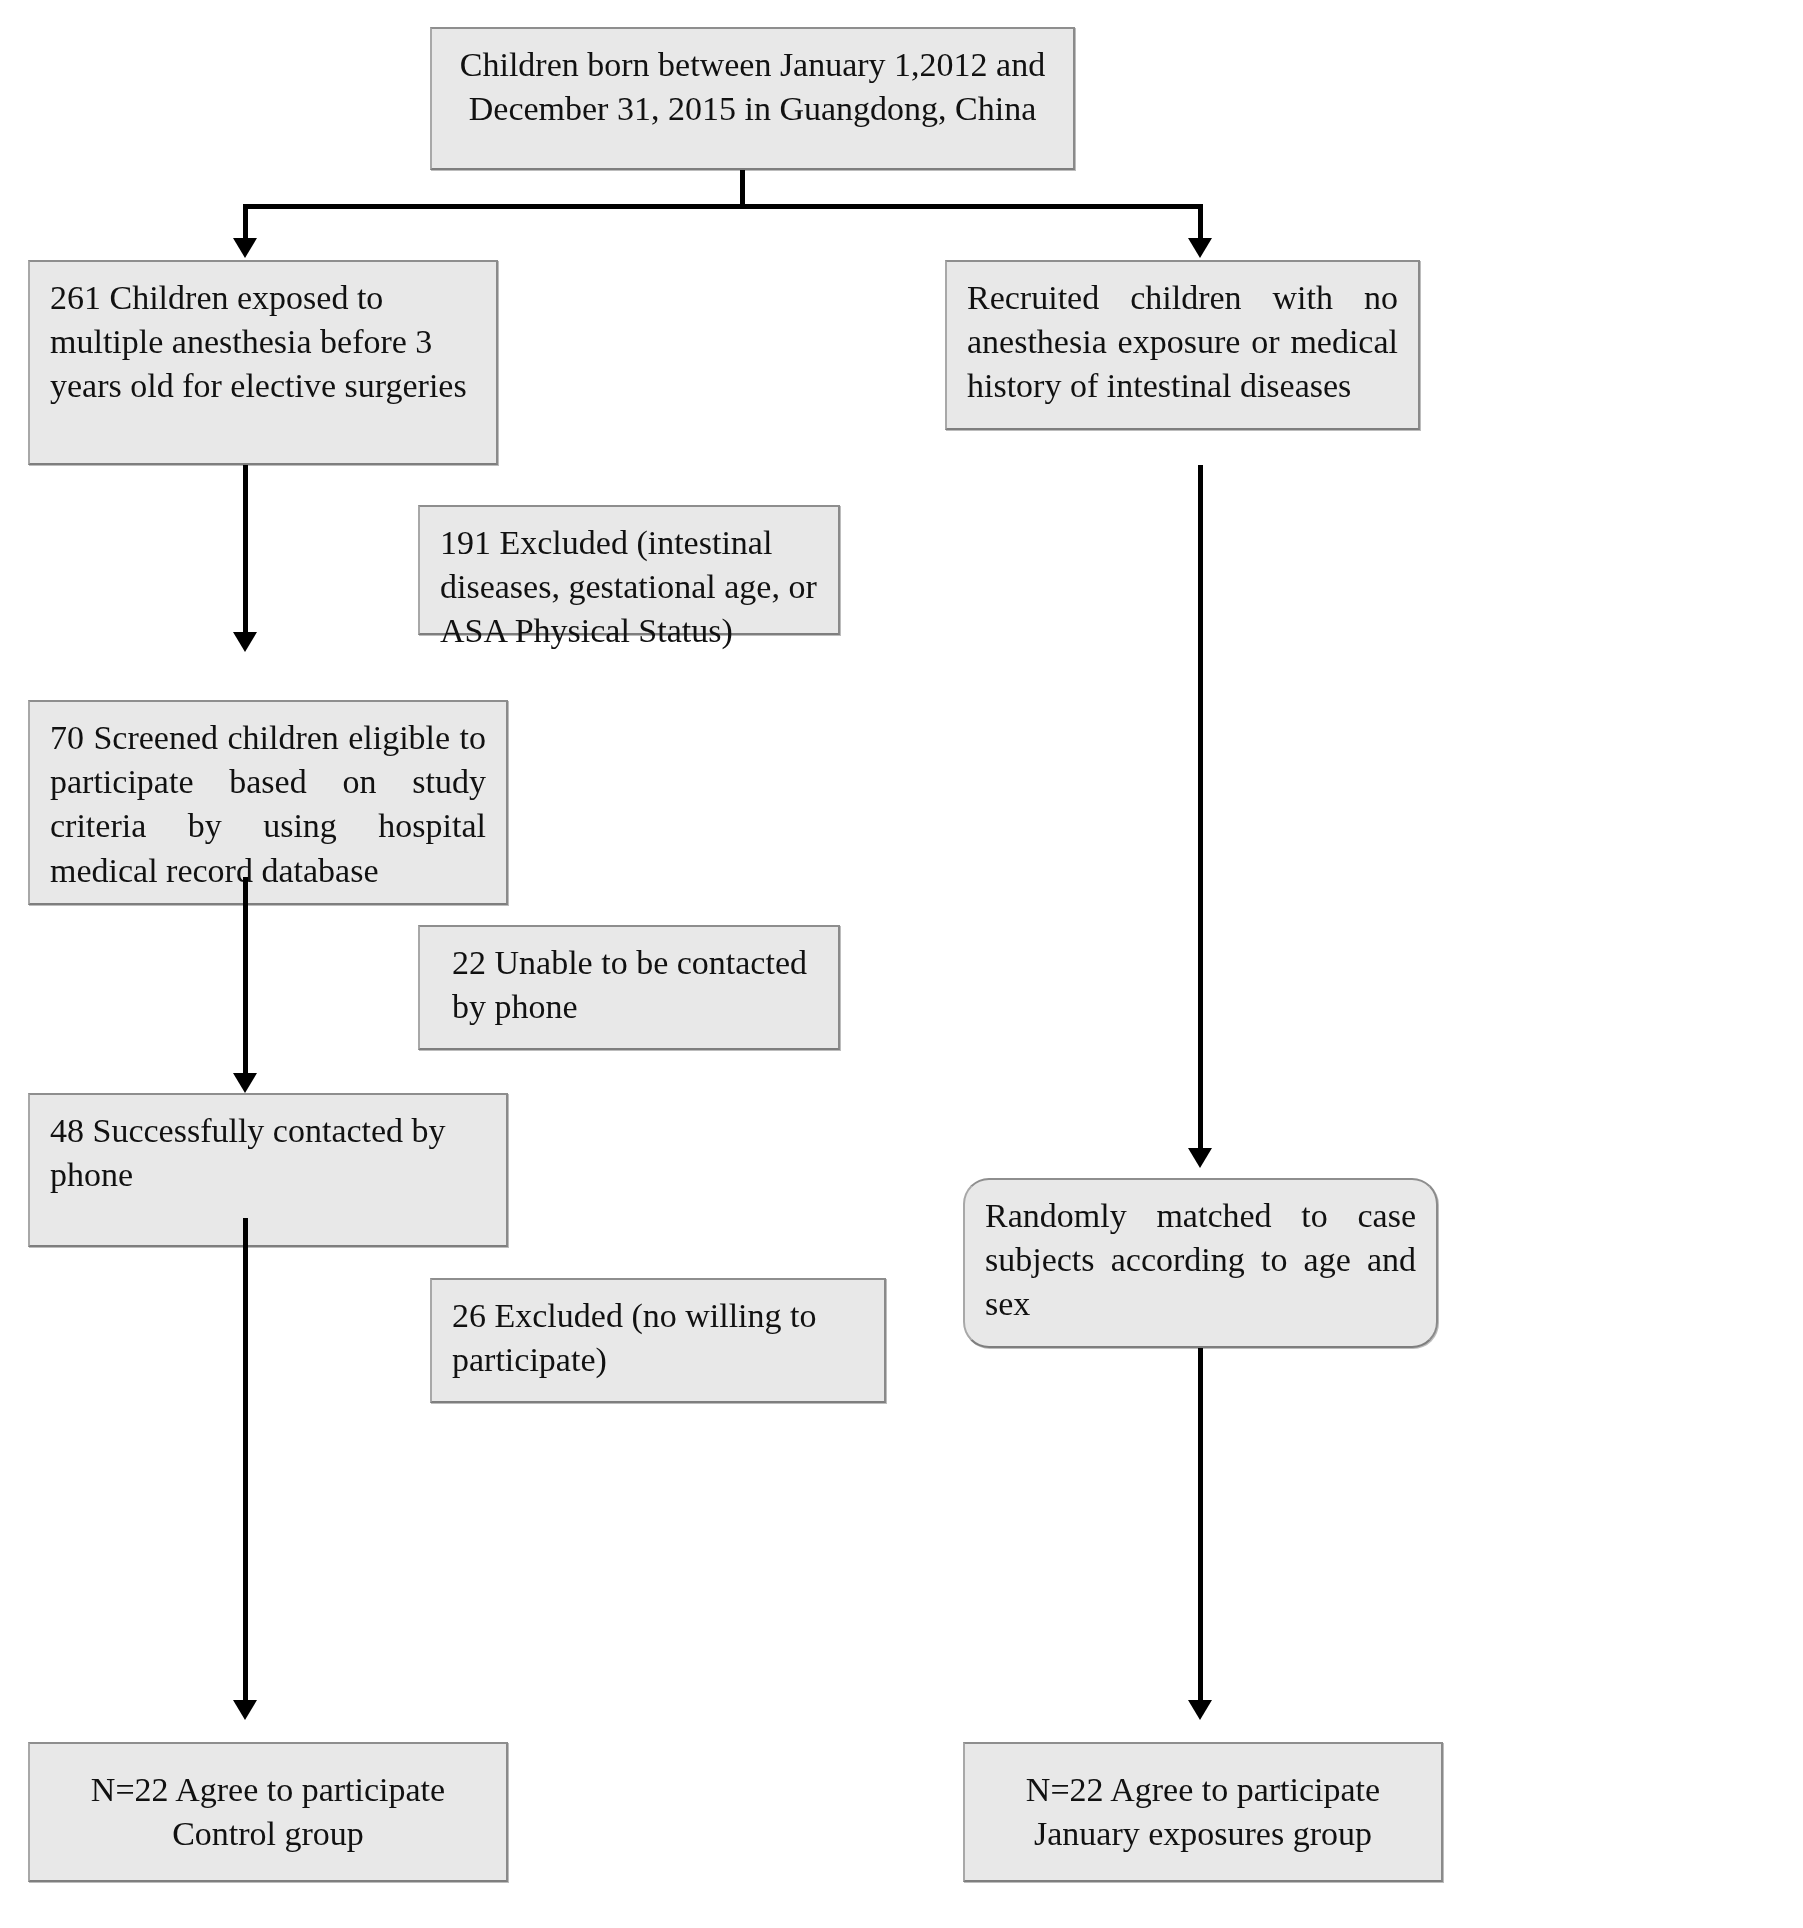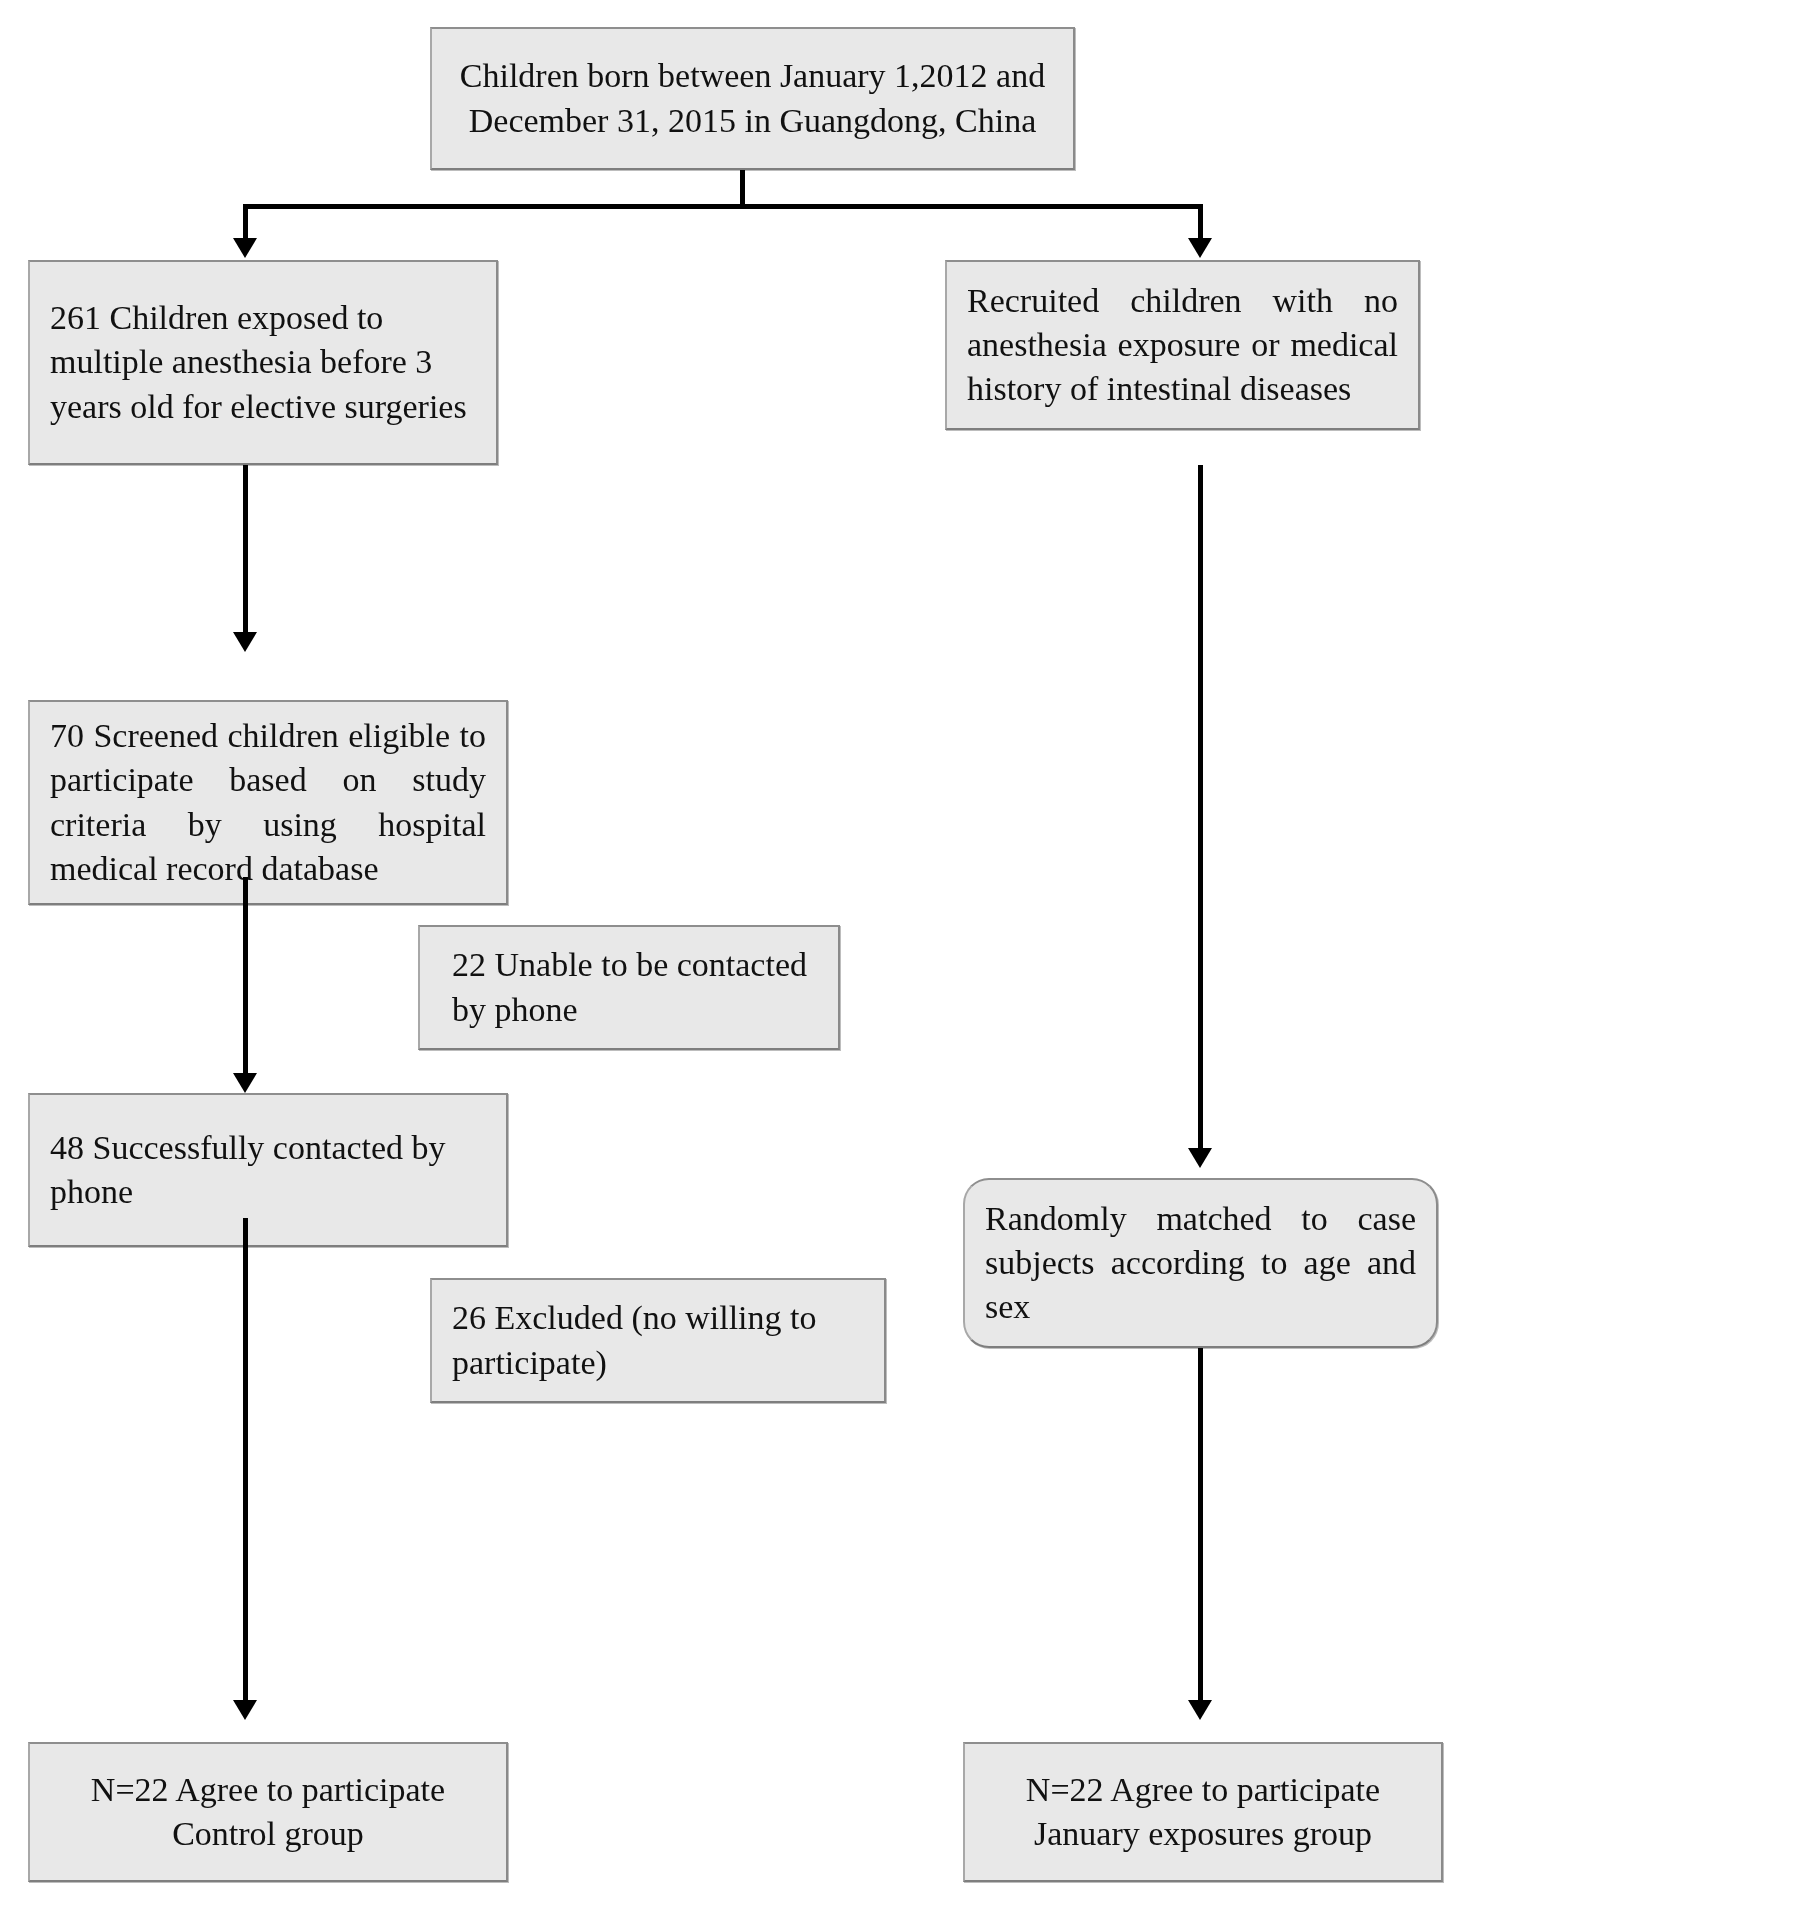--- a/index.html
+++ b/index.html
@@ -23,21 +23,21 @@
     border-top-color: #8e8e8e;
     border-left-color: #a8a8a8;
     border-right-color: #8a8a8a;
     border-bottom-color: #7e7e7e;
     box-shadow: 1px 1px 0 #bdbdbd;
     color: #111111;
     font-size: 34px;
     line-height: 1.30;
     padding: 14px 20px;
     display: flex;
-    align-items: center;
+    align-items: flex-start;
   }
   .node .txt { width: 100%; }
   .just   .txt { text-align: justify; text-align-last: left; text-justify: inter-word; }
   .center .txt { text-align: center; }
   .left   .txt { text-align: left; }
 
   .conn {
     position: absolute;
     background: #000000;
   }
@@ -72,20 +72,23 @@
     <div class="txt">261 Children exposed to multiple anesthesia before 3 years old for elective surgeries</div>
   </div>
 
   <div class="node just" style="left:945px; top:260px; width:475px; height:170px;">
     <div class="txt">Recruited children with no anesthesia exposure or medical history of intestinal diseases</div>
   </div>
 
   <div class="conn vline" style="left:243px; top:465px; width:5px; height:175px;"></div>
   <div class="arrow" style="left:233px; top:632px;"></div>
 
+  <div class="node left" style="left:418px; top:505px; width:422px; height:130px;">
+    <div class="txt">191 Excluded (intestinal diseases, gestational age, or ASA Physical Status)</div>
+  </div>
 
   <div class="node just" style="left:28px; top:700px; width:480px; height:205px;">
     <div class="txt">70 Screened children eligible to participate based on study criteria by using hospital medical record database</div>
   </div>
 
   <div class="conn vline" style="left:243px; top:877px; width:5px; height:205px;"></div>
   <div class="arrow" style="left:233px; top:1073px;"></div>
 
   <div class="node left" style="left:418px; top:925px; width:422px; height:125px;padding-left:32px;">
     <div class="txt">22 Unable to be contacted by phone</div>

